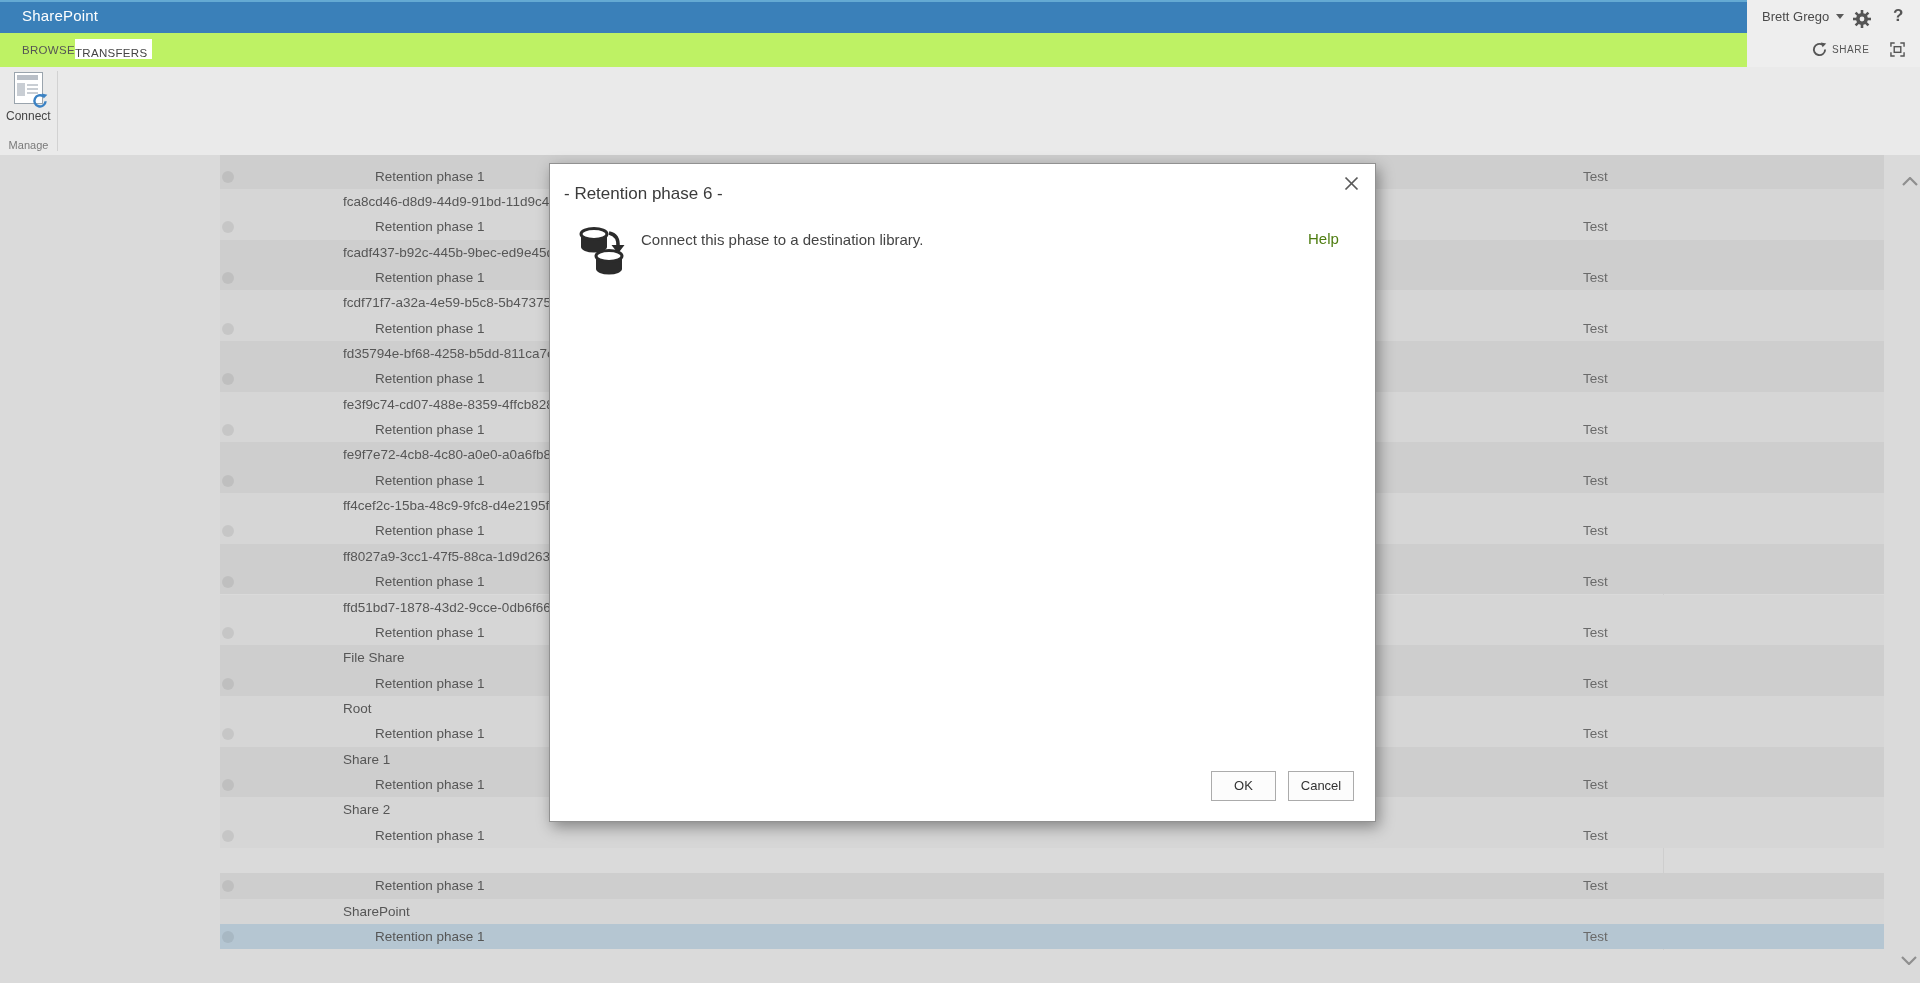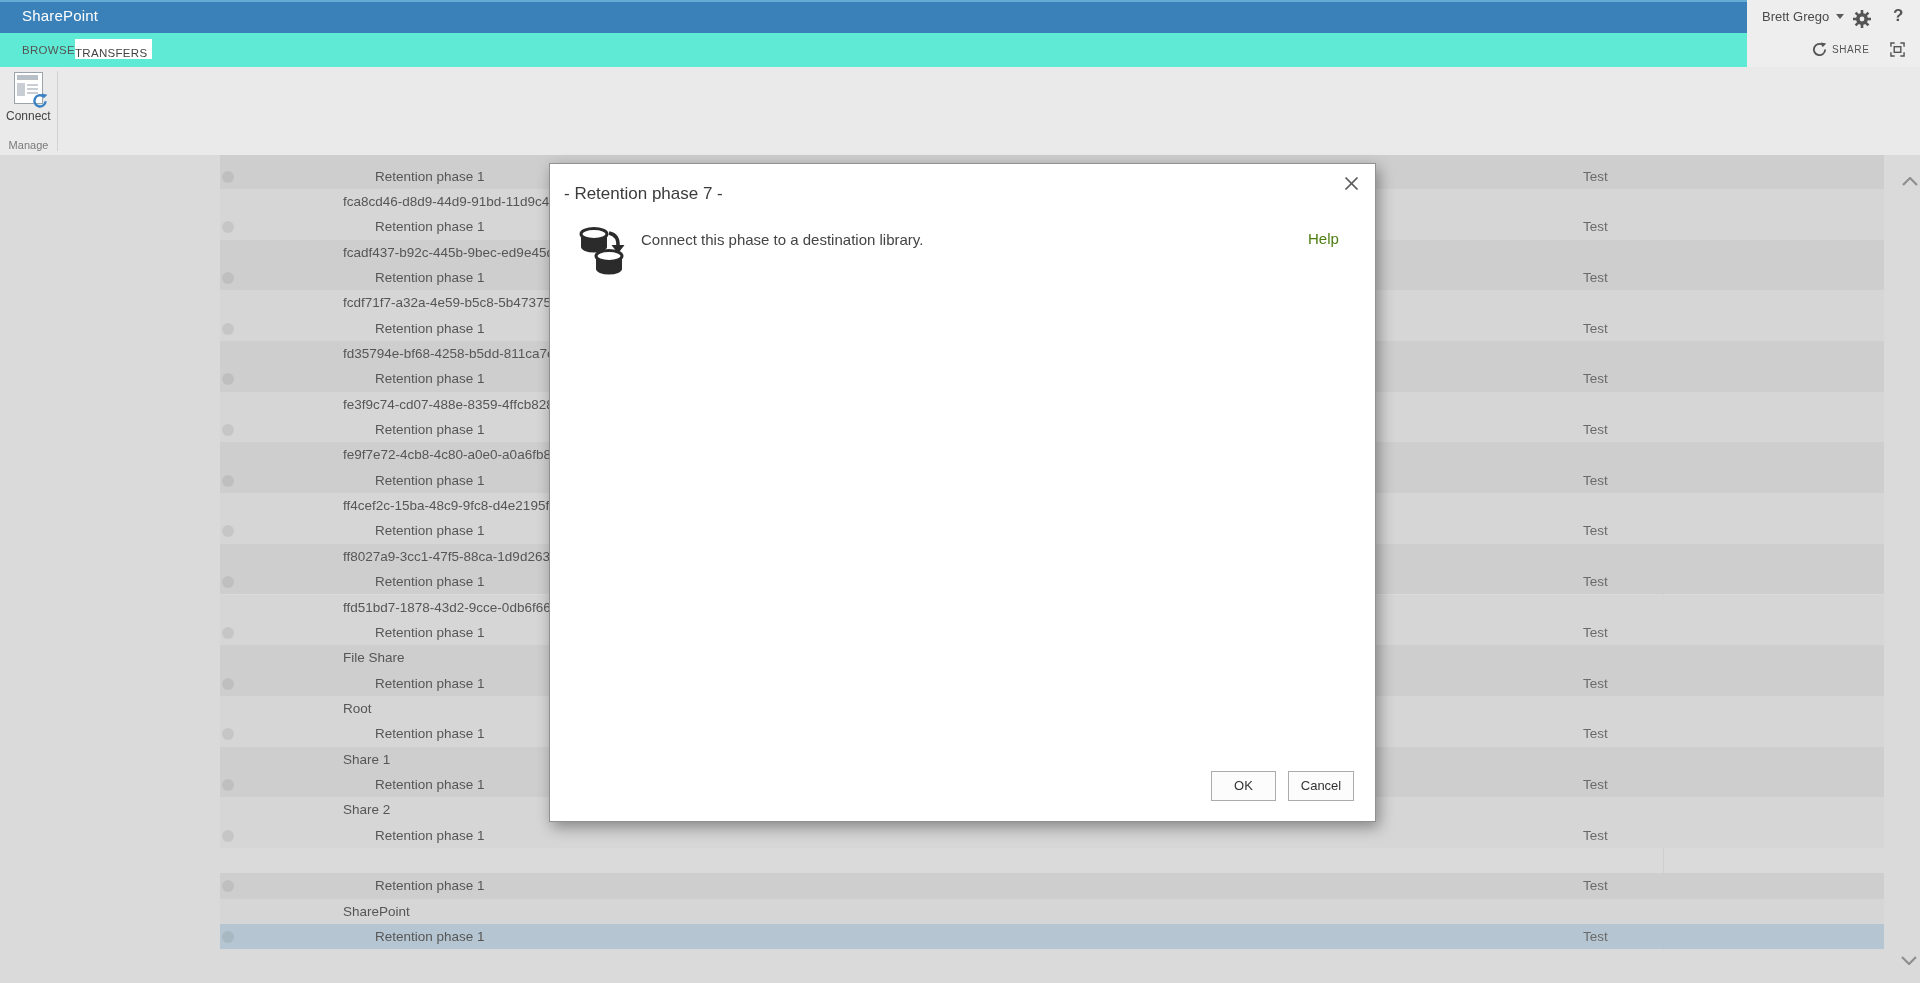--- a/index.html
+++ b/index.html
@@ -10,21 +10,21 @@
   .suitebar{position:absolute;left:0;top:0;width:1747px;height:33px;background:#3a80b9;z-index:6;}
   .suitebar .topline{position:absolute;left:0;top:0;width:100%;height:2px;background:#64aad3;}
   .brand{position:absolute;left:22px;top:7px;font-size:15px;color:#ffffff;letter-spacing:.2px;}
   .topright{position:absolute;left:1747px;top:0;width:173px;height:70px;background:#eeeeee;z-index:6;}
   .userbox{position:absolute;left:1762px;top:9px;font-size:13px;color:#4a4a4a;cursor:default;z-index:7;}
   .caret{display:inline-block;width:0;height:0;border-left:4px solid transparent;border-right:4px solid transparent;border-top:5px solid #5a5a5a;margin-left:7px;vertical-align:2px;}
   .gearbtn{position:absolute;left:1852px;top:9px;width:20px;height:20px;z-index:7;}
   .helpbtn{position:absolute;left:1893px;top:6px;font-size:17px;font-weight:bold;color:#555;z-index:7;}
 
   
-  .tabstrip{position:absolute;left:0;top:33px;width:1747px;height:34px;background:#5eead4;z-index:6;}
+  .tabstrip{position:absolute;left:0;top:33px;width:1747px;height:34px;background:#bef264;z-index:6;}
   .tab-browse{position:absolute;left:14px;top:0;height:34px;line-height:34px;font-size:11.5px;color:#555;letter-spacing:.3px;padding:0 8px;}
   .tab-active{position:absolute;left:75px;top:6px;width:77px;height:20px;background:#ffffff;line-height:28px;font-size:11.5px;color:#444;letter-spacing:.3px;}
   .ribbon{position:absolute;left:0;top:67px;width:1920px;height:88px;background:#eaeaea;z-index:6;}
   .connectbtn{position:absolute;left:6px;top:5px;width:44px;height:58px;text-align:center;}
   .doc-ico{position:relative;margin:0 auto;width:27px;height:30px;background:#ffffff;border:1px solid #9aa4ad;}
   .doc-ico .bar{position:absolute;left:2px;top:2px;width:21px;height:5px;background:#b9bfc7;}
   .doc-ico .blk{position:absolute;left:2px;top:10px;width:8px;height:13px;background:#c9ced4;}
   .doc-ico .l1,.doc-ico .l2,.doc-ico .l3{position:absolute;left:12px;width:11px;height:2px;background:#c9ced4;}
   .doc-ico .l1{top:11px}.doc-ico .l2{top:15px}.doc-ico .l3{top:19px}
   .doc-ico svg{position:absolute;right:-6px;bottom:-6px;}
@@ -277,21 +277,21 @@
 
   <div class="dialog">
     <div class="dlg-close">
       <svg width="15" height="15" viewBox="0 0 15 15">
           <g stroke="#5a5a5a" stroke-width="1.7">
             <line x1="1.5" y1="1.5" x2="13.5" y2="13.5"></line>
             <line x1="13.5" y1="1.5" x2="1.5" y2="13.5"></line>
           </g>
         </svg>
     </div>
-    <div class="dlg-title">- Retention phase 7 -</div>
+    <div class="dlg-title">- Retention phase 6 -</div>
     <div class="dlg-icon">
       <svg width="48" height="50" viewBox="0 0 48 50">
         <path d="M3 8 V21 a13 5.5 0 0 0 26 0 V8" fill="#2b2b2b"></path>
         <ellipse cx="16" cy="8" rx="13" ry="5.5" fill="#fff" stroke="#2b2b2b" stroke-width="3"></ellipse>
         <path d="M31 7 q10 2 9 14" fill="none" stroke="#2b2b2b" stroke-width="3.4"></path>
         <polygon points="33.5,19 46.5,19 40,27.5" fill="#2b2b2b"></polygon>
         <path d="M18 30 V43 a13 5.5 0 0 0 26 0 V30" fill="#2b2b2b"></path>
         <ellipse cx="31" cy="30" rx="13" ry="5.5" fill="#fff" stroke="#2b2b2b" stroke-width="3"></ellipse>
       </svg>
     </div>

